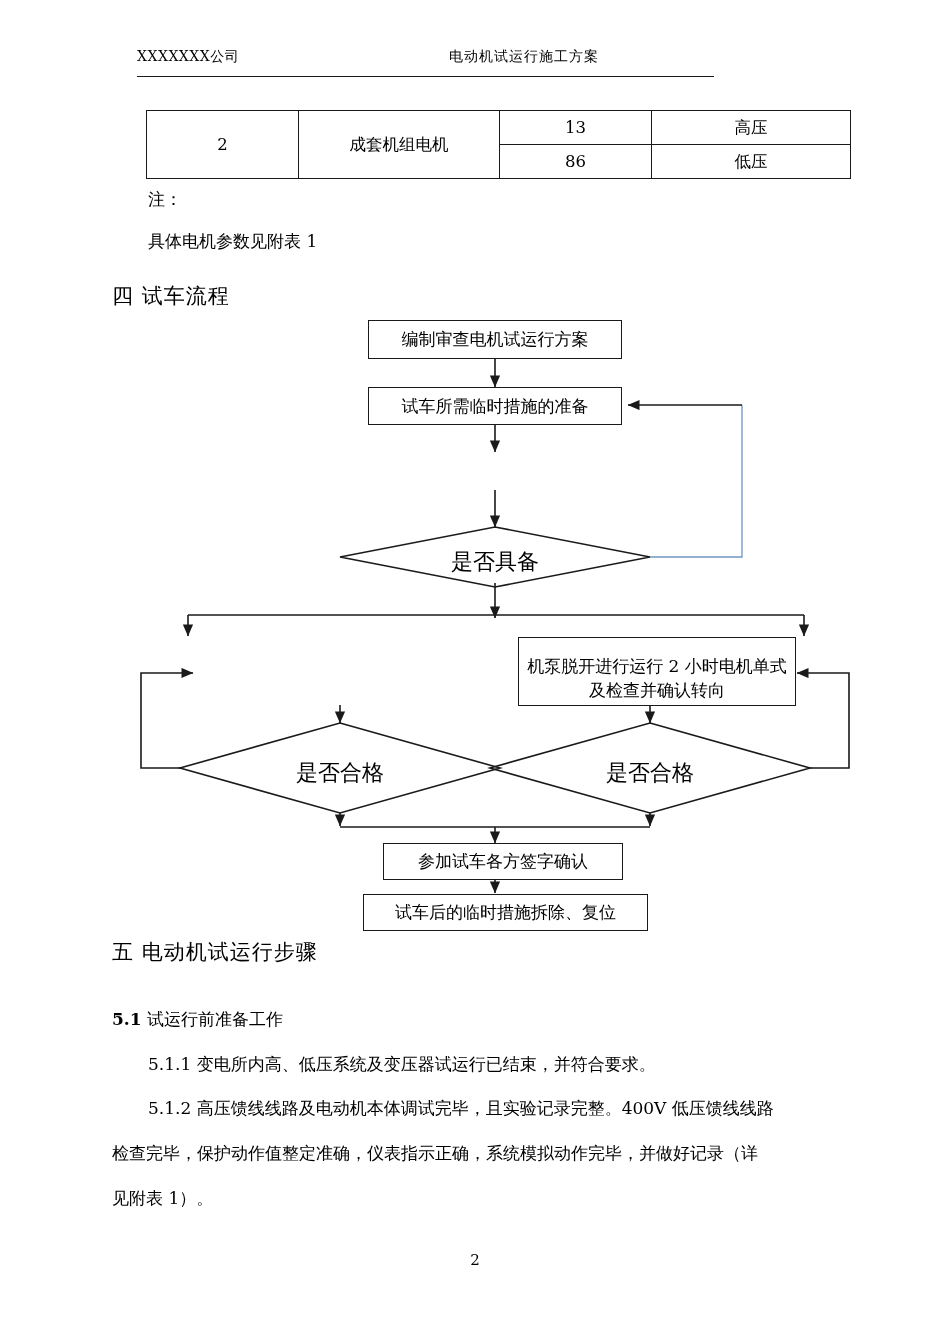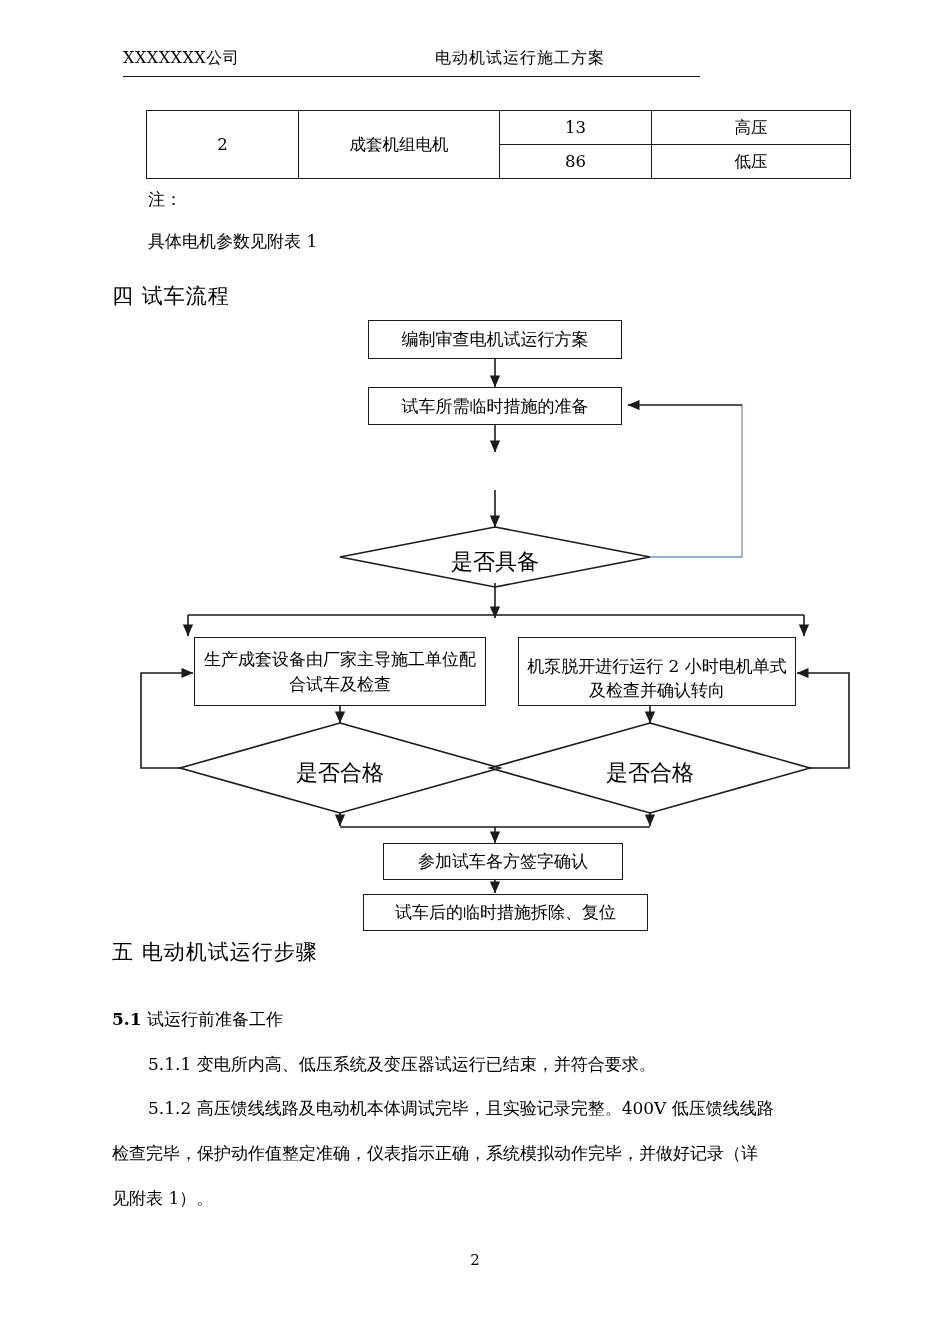--- a/index.html
+++ b/index.html
@@ -19,26 +19,26 @@
   .page {
     position: absolute;
     left: 0; top: 0;
     width: 950px;
     height: 1344px;
   }
 
   
   .header {
     position: absolute;
-    left: 123px;
+    left: 137px;
     top: 46px;
     width: 577px;
     height: 30px;
     border-bottom: 1.5px solid #1a1a1a;
-    font-size: 16px;
+    font-size: 14px;
   }
   .header-left {
     position: absolute;
     left: 0;
     top: 2px;
     white-space: nowrap;
     letter-spacing: 0.5px;
   }
   .header-right {
     position: absolute;
@@ -255,23 +255,20 @@
       <span>编制审查电机试运行方案</span>
     </div>
 
     <div class="fbox" style="left:368px; top:387px; width:254px; height:38px;">
       <span>试车所需临时措施的准备</span>
     </div>
 
 
     <div class="fdiamond-label" style="left:395px; top:547px; width:200px;">是否具备</div>
 
-    <div class="fbox" style="left:194px; top:637px; width:292px; height:69px; line-height:1.45;">
-      <span>生产成套设备由厂家主导施工单位配合试车及检查</span>
-    </div>
 
     <div class="fbox" style="left:518px; top:637px; width:278px; height:69px; line-height:1.45;align-items:flex-end;">
       <span>机泵脱开进行运行 2 小时电机单式及检查并确认转向</span>
     </div>
 
     <div class="fdiamond-label" style="left:255px; top:758px; width:170px;">是否合格</div>
 
     <div class="fdiamond-label" style="left:565px; top:758px; width:170px;">是否合格</div>
 
     <div class="fbox" style="left:363px; top:894px; width:285px; height:37px;">

